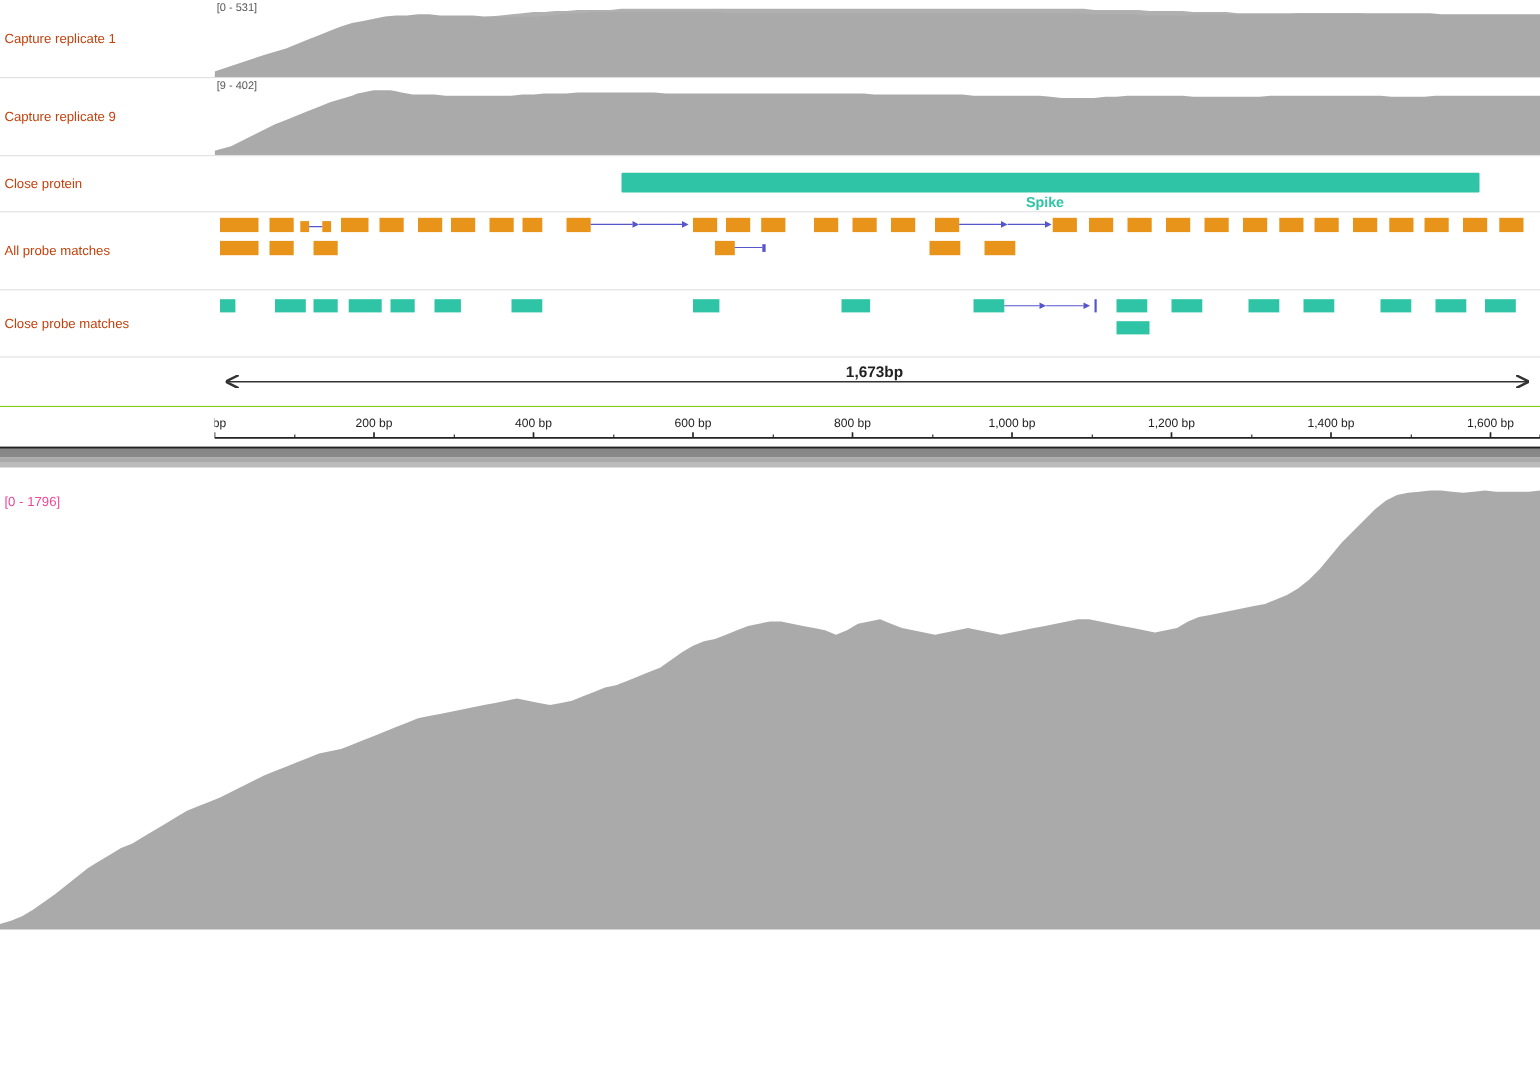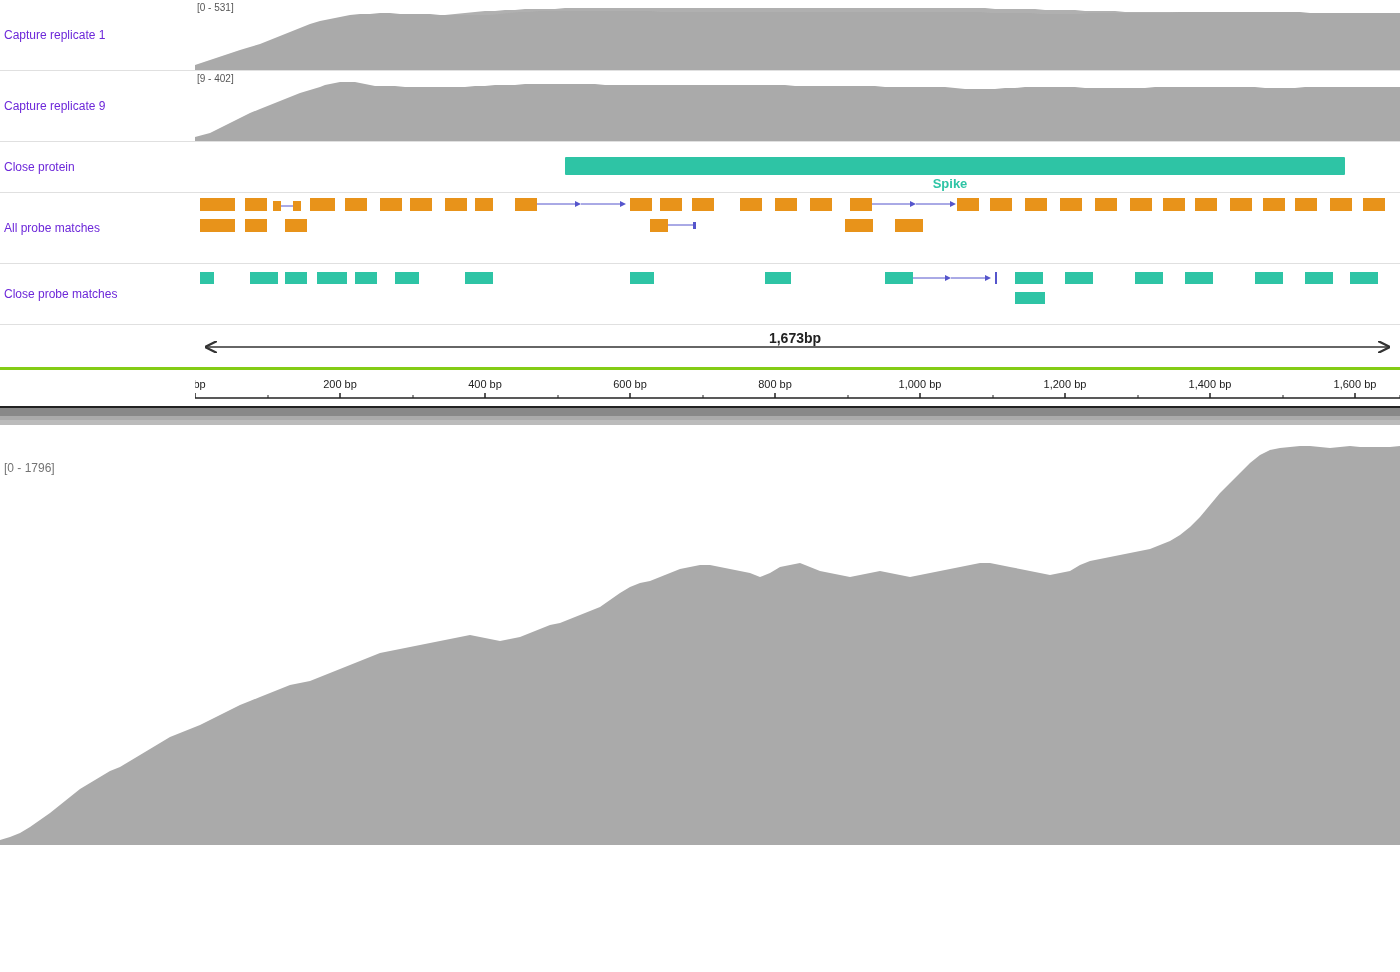--- a/index.html
+++ b/index.html
@@ -1,36 +1,36 @@
 <!DOCTYPE html>
 <html><head>
   <meta charset="utf-8">
   <style>
     * { margin: 0; padding: 0; box-sizing: border-box; }
     body { background: #fff; font-family: Arial, sans-serif; font-size: 12px; color: #222; overflow-x: hidden; }
 
     .genome-viewer { width: 1400px; background: #fff; }
 
     .track { display: flex; align-items: stretch; border-bottom: 1px solid #e0e0e0; }
-    .track-label { width: 195px; min-width: 195px; padding: 4px 8px 4px 4px; display: flex; align-items: center; font-size: 12px; color: #6d28d9; flex-shrink: 0; }
+    .track-label { width: 195px; min-width: 195px; padding: 4px 8px 4px 4px; display: flex; align-items: center; font-size: 12px; color: #c2410c; flex-shrink: 0; }
     .track-content { flex: 1; position: relative; overflow: hidden; }
 
     
     .coverage-track .track-content { height: 70px; }
     .coverage-track .range-label { position: absolute; top: 2px; left: 2px; font-size: 10px; color: #555; }
 
     
     .spike-track .track-content { height: 50px; }
 
     
     .probe-track .track-content { height: 55px; }
 
     
     .bottom-track { position: relative; height: 420px; background: #fff; }
-    .bottom-range { position: absolute; top: 4px; left: 4px; font-size: 12px; color: #737373; margin-top: 12px; }
+    .bottom-range { position: absolute; top: 4px; left: 4px; font-size: 12px; color: #ec4899; }
 
     svg { display: block; }
   </style>
 </head>
 <body>
 
 <div class="genome-viewer">
 
   <div class="track coverage-track">
     <div class="track-label">Capture replicate 1</div>
@@ -179,21 +179,21 @@
 
         <rect x="1110" y="8" width="28" height="12" fill="#2ec4a5"></rect>
 
         <rect x="1155" y="8" width="28" height="12" fill="#2ec4a5"></rect>
 
         <rect x="820" y="28" width="30" height="12" fill="#2ec4a5"></rect>
       </svg>
     </div>
   </div>
 
-  <div style="display:flex; align-items:flex-start; height:45px; border-bottom: 3px solid #84cc16;">
+  <div style="display:flex; align-items:flex-start; height:45px; border-bottom: 1px solid #84cc16;">
     <div style="width:195px; flex-shrink:0;"></div>
     <div style="flex:1; position:relative; height:45px;">
       <svg width="1205" height="45">
 
         <defs>
           <marker id="arrowL" markerWidth="8" markerHeight="8" refX="0" refY="4" orient="auto">
             <path d="M8,0 L0,4 L8,8" fill="none" stroke="#333" stroke-width="1.5"></path>
           </marker>
           <marker id="arrowR" markerWidth="8" markerHeight="8" refX="8" refY="4" orient="auto">
             <path d="M0,0 L8,4 L0,8" fill="none" stroke="#333" stroke-width="1.5"></path>

